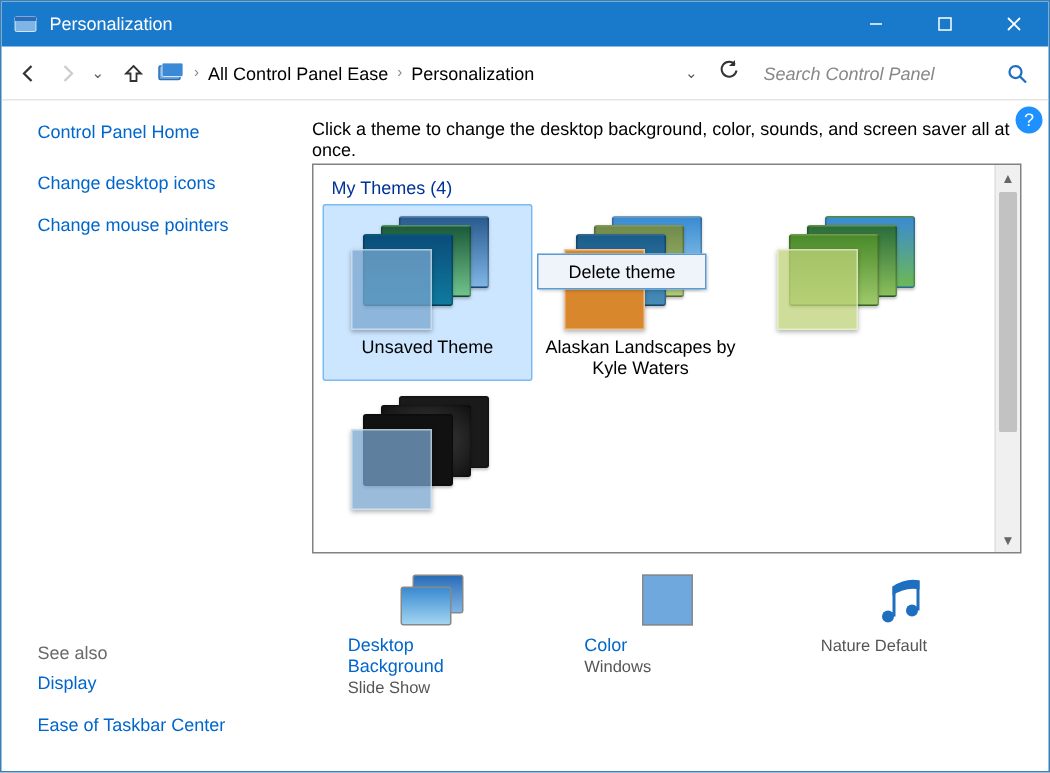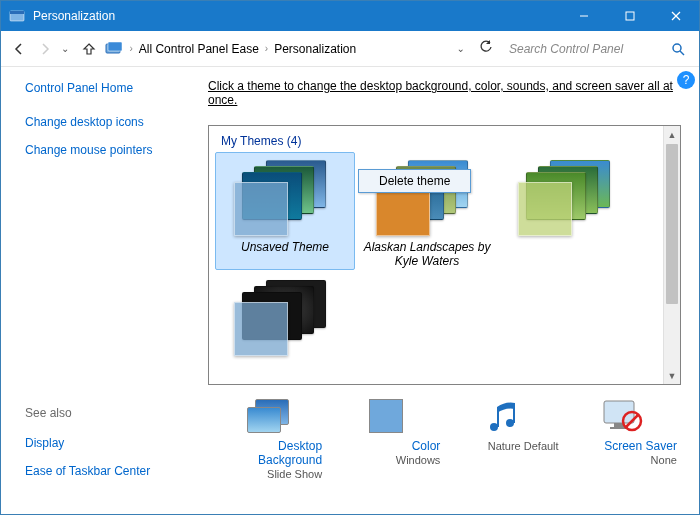--- a/index.html
+++ b/index.html
@@ -11,43 +11,43 @@
   .titlebar .winbtn.close { width: 46px; }
   .toolbar { height: 36px; display: flex; align-items: center; padding: 0 8px; gap: 6px; border-bottom: 1px solid #e5e5e5; }
   .navicon { width: 20px; height: 20px; display: flex; align-items: center; justify-content: center; color: #555; }
   .navicon.disabled { color: #bbb; }
   .breadcrumb { display: flex; align-items: center; gap: 4px; flex: 1; font-size: 12px; }
   .chev { color: #888; font-size: 10px; padding: 0 2px; }
   .refresh { color: #555; margin: 0 6px; }
   .search { width: 160px; height: 24px; border: none; font-size: 12px; color: #777; padding: 2px 4px; font-style: italic; }
   .search::placeholder { color: #888; }
   .content { display: flex; height: calc(515px - 30px - 36px - 2px); position: relative; }
-  .sidebar { width: 195px; padding: 14px 10px 22px 24px; display: flex; flex-direction: column; }
+  .sidebar { width: 195px; padding: 14px 10px 10px 24px; display: flex; flex-direction: column; }
   .sidebar a { color: #0066cc; text-decoration: none; display: block; margin-bottom: 14px; font-size: 12px; }
   .sidebar .sep { flex: 1; }
-  .seealso { color: #6a6a6a; font-size: 12px; margin-bottom: 16px; }
+  .seealso { color: #6a6a6a; font-size: 12px; margin-bottom: 6px; }
   .main { flex: 1; padding: 12px 18px 8px 12px; position: relative; }
   h1.title { color: #003399; font-size: 16px; font-weight: 400; margin-bottom: 8px; }
-  .subtitle { font-size: 12px; margin-bottom: 18px; color: #000; text-decoration: underline; }
+  .subtitle { font-size: 12px; margin-bottom: 2px; color: #000; }
   .themes-box { border: 1px solid #828282; height: 260px; position: relative; background: #fff; }
   .themes-inner { padding: 6px 6px; }
   .themes-header { color: #003399; font-size: 12px; margin: 2px 0 4px 6px; }
-  .themes-grid { display: flex; flex-wrap: wrap; gap: 2px; font-style: italic; }
+  .themes-grid { display: flex; flex-wrap: wrap; gap: 2px; }
   .theme-item { width: 140px; text-align: center; padding: 4px 2px 2px 2px; border-radius: 2px; }
   .theme-item.selected { background: #cde6ff; border: 1px solid #7abaf0; padding: 3px 1px 1px 1px; }
   .thumb { width: 110px; height: 80px; margin: 0 auto 4px auto; position: relative; }
   .card { position: absolute; width: 60px; height: 48px; border: 1px solid rgba(0,0,0,0.25); border-radius: 2px; box-shadow: 0 1px 2px rgba(0,0,0,0.25); }
   .frontsq { position: absolute; width: 54px; height: 54px; bottom: 0; left: 4px; border: 1px solid rgba(255,255,255,0.5); box-shadow: 0 1px 3px rgba(0,0,0,0.3); }
   .theme-label { font-size: 12px; line-height: 14px; }
   .scrollbar { position: absolute; right: 0; top: 0; bottom: 0; width: 17px; background: #f0f0f0; border-left: 1px solid #e0e0e0; }
   .scroll-thumb { position: absolute; top: 18px; left: 2px; right: 2px; height: 160px; background: #c2c2c2; border-radius: 1px; }
   .scroll-btn { position: absolute; left: 0; right: 0; height: 17px; display: flex; align-items: center; justify-content: center; color: #666; font-size: 9px; }
   .context-menu { position: absolute; background: #eef4fa; border: 1px solid #5a9bd4; padding: 4px 20px; font-size: 12px; z-index: 50; left: 358px; top: 169px; box-shadow: 1px 1px 2px rgba(0,0,0,0.2); }
   .bottom-row { display: flex; justify-content: space-around; margin-top: 12px; }
-  .bottom-item { text-align: right; width: 110px; }
+  .bottom-item { text-align: left; width: 110px; }
   .bottom-icon { width: 48px; height: 38px; margin: 0 auto 4px auto; position: relative; }
   .bottom-link { color: #0066cc; font-size: 12px; display: block; }
   .bottom-sub { color: #555; font-size: 11px; }
   .help-icon { position: absolute; top: 4px; right: 4px; width: 18px; height: 18px; border-radius: 50%; background: #1e90ff; color: #fff; font-size: 12px; text-align: center; line-height: 18px; }
   .dropdown-chev { color:#555; font-size:10px; margin-right:4px; }
 </style>
 </head>
 <body>
 
 <div class="titlebar">
@@ -205,32 +205,19 @@
                 <circle cx="14" cy="30" r="4"></circle>
                 <circle cx="30" cy="26" r="4"></circle>
                 <rect x="17" y="10" width="2" height="20"></rect>
                 <rect x="33" y="6" width="2" height="20"></rect>
                 <path d="M17 10 Q26 4 35 6 L35 12 Q26 10 17 16 Z"></path>
               </g>
             </svg>
         </div>
         <span class="bottom-sub">Nature Default</span>
       </div>
-      <div class="bottom-item">
-        <div class="bottom-icon">
-          <svg width="48" height="38" viewBox="0 0 48 38">
-              <rect x="6" y="4" width="30" height="22" rx="2" fill="#d0e4f5" stroke="#888"></rect>
-              <rect x="16" y="26" width="10" height="4" fill="#888"></rect>
-              <rect x="12" y="30" width="18" height="2" fill="#888"></rect>
-              <circle cx="34" cy="24" r="9" fill="none" stroke="#d22" stroke-width="2.5"></circle>
-              <line x1="28" y1="30" x2="40" y2="18" stroke="#d22" stroke-width="2.5"></line>
-            </svg>
-        </div>
-        <span class="bottom-link">Screen Saver</span>
-        <span class="bottom-sub">None</span>
-      </div>
     </div>
   </div>
 </div>
 
 <div class="context-menu">
   <div>Delete theme</div>
 </div>
 
 </body></html>

